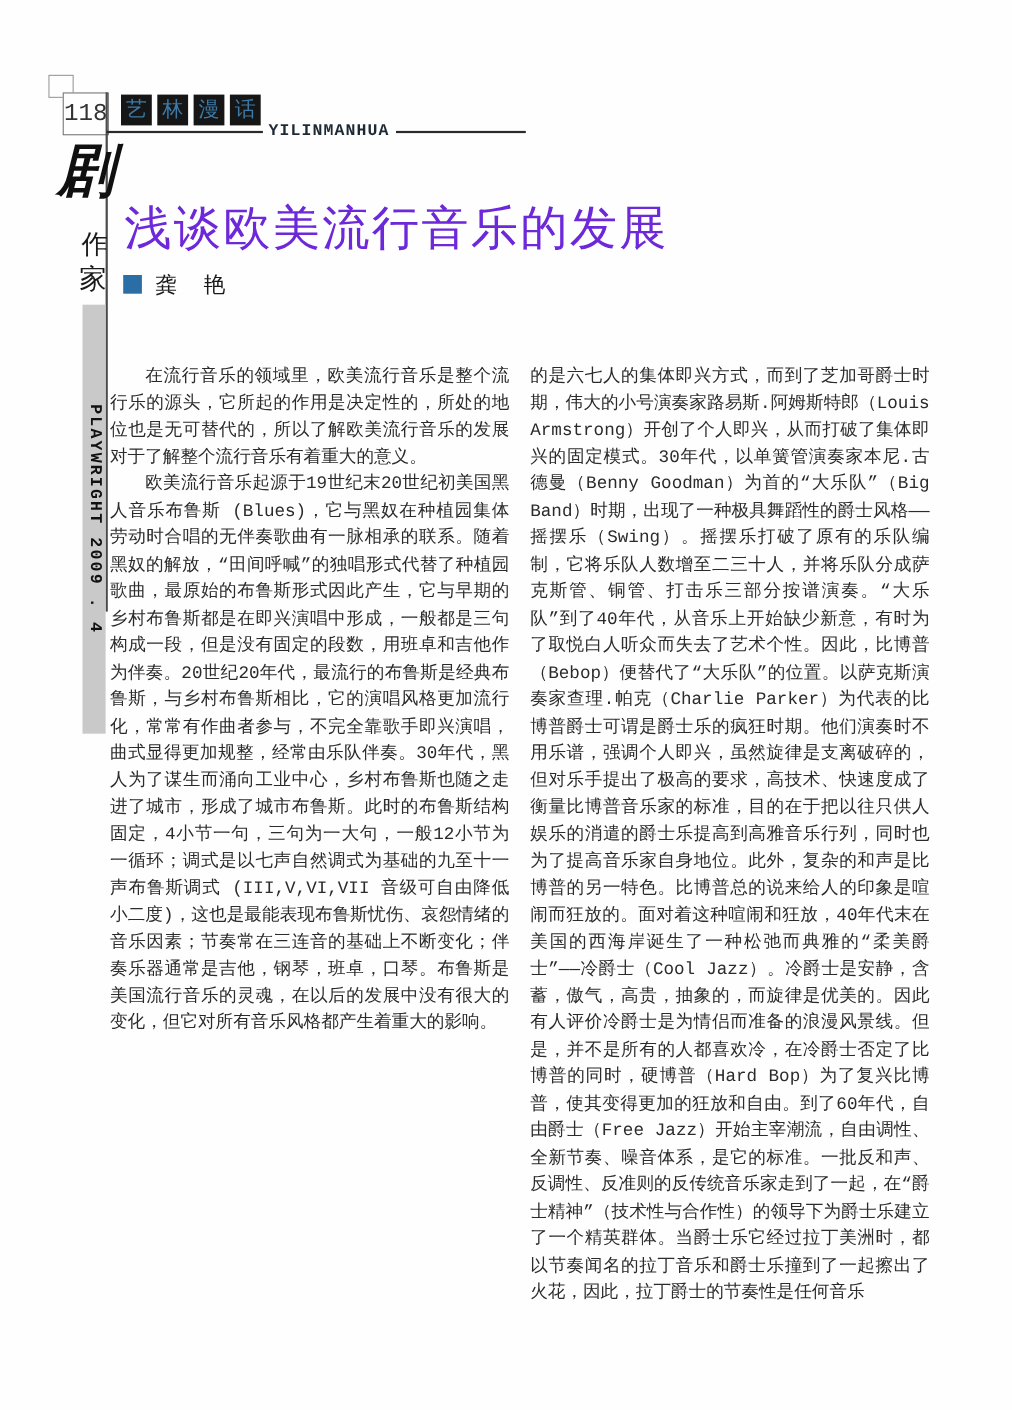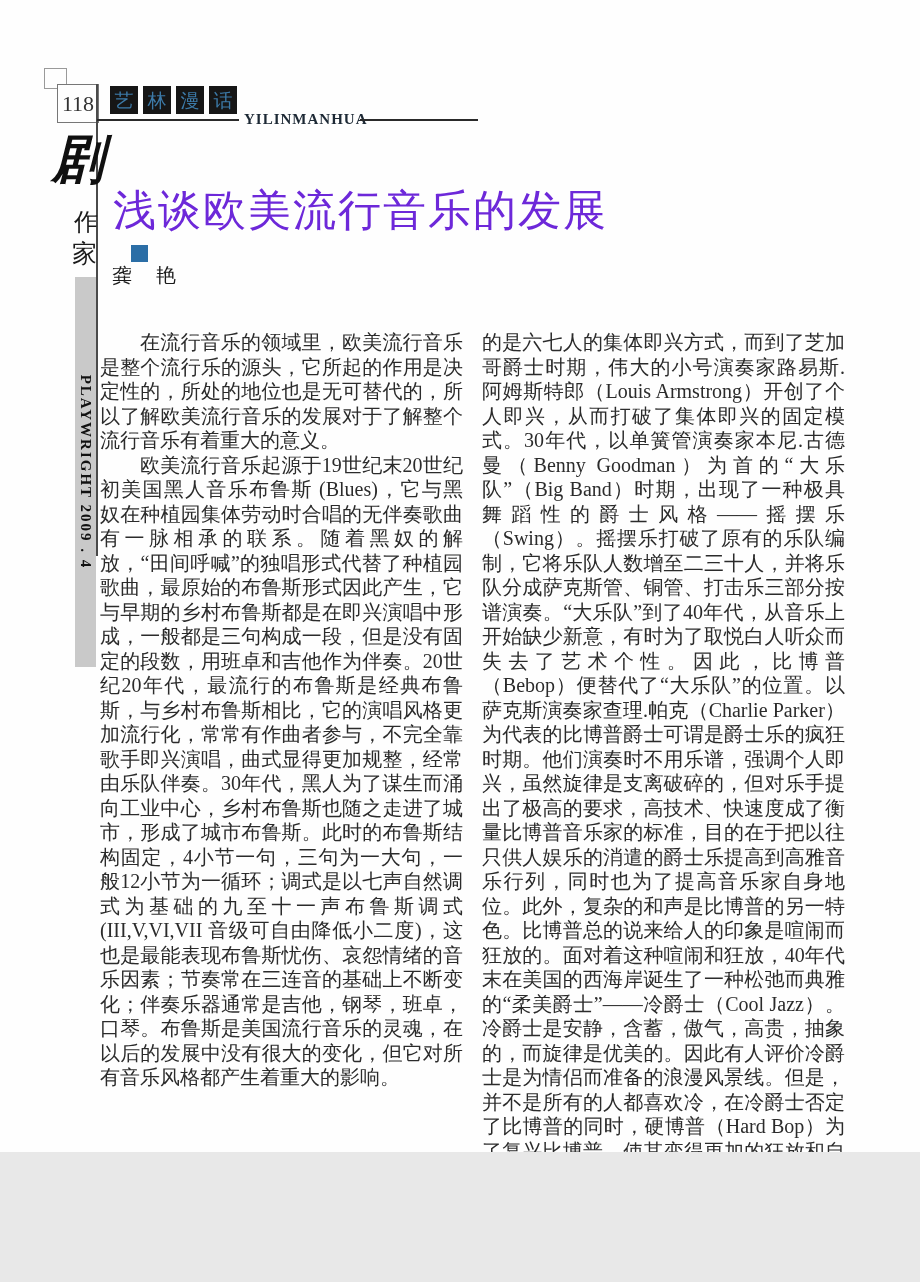--- a/index.html
+++ b/index.html
@@ -1,19 +1,19 @@
 <!DOCTYPE html>
 <html><head>
 <meta charset="utf-8">
 <style>
   html,body{margin:0;padding:0;background:#e8e8e8;}
   .page{
-    position:relative;width:920px;height:1152px;margin:0 auto;
+    position:relative;width:920px;height:1282px;margin:0 auto;
     background:#fefefe;overflow:hidden;
-    font-family:Liberation Serif, serif;
+    font-family:Liberation Mono, monospace;
     color:#222;
   }
   
   .corner-square{position:absolute;left:44px;top:68px;width:21px;height:19px;border:1px solid #9a9a9a;background:#fefefe;}
   .pagenum-box{
     position:absolute;left:57px;top:84px;width:40px;height:37px;border:1px solid #777;
     display:flex;align-items:center;justify-content:center;
     font-size:22px;color:#333;background:#fefefe;
   }
   .v-rule{position:absolute;left:96px;top:84px;width:2px;height:472px;background:#4a4a4a;}
@@ -45,31 +45,31 @@
     transform:rotate(90deg);transform-origin:0 0;
     text-align:center;font-size:15px;font-weight:bold;letter-spacing:2px;color:#111;
     white-space:nowrap;
   }
   
   .article-title{
     position:absolute;left:112px;top:184px;margin:1px;
     font-size:43px;font-weight:400;letter-spacing:2px;line-height:1.2;
     color:#6d28d9;white-space:nowrap;
   }
-  .author-row{position:absolute;left:112px;top:245px;display:flex;align-items:center;flex-direction:column;}
+  .author-row{position:absolute;left:112px;top:245px;display:flex;align-items:center;}
   .author-square{width:17px;height:17px;background:#2b6ea6;margin-right:12px;}
   .author-name{font-size:20px;color:#1a1a1a;letter-spacing:2px;}
   
   .columns{
     position:absolute;left:100px;top:330px;width:745px;
     display:flex;gap:19px;
   }
   .col{width:363px;}
   .col p{
-    margin:0;font-size:20px;line-height:24.5px;text-align:justify;
+    margin:0;font-size:16px;line-height:24.5px;text-align:justify;
     color:#2b2b2b;
   }
   .col p.indent{text-indent:2em;}
 </style>
 </head>
 <body>
 
 <div class="page">
 
   <div class="corner-square"></div>

